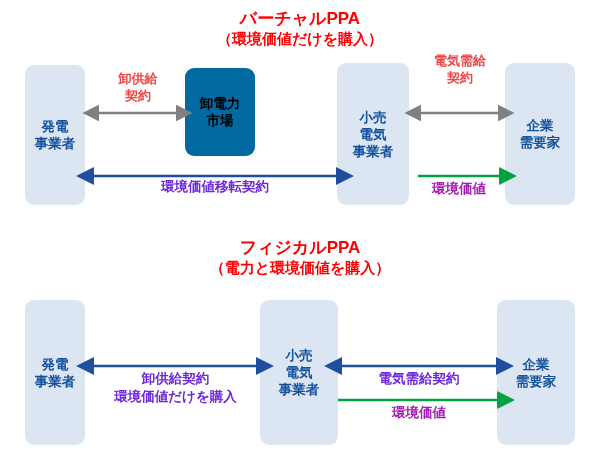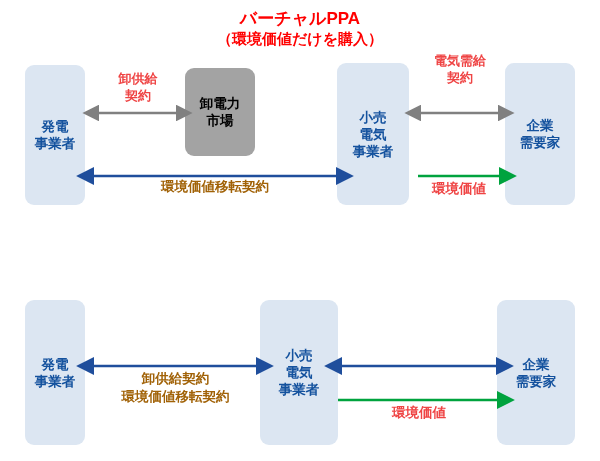--- a/index.html
+++ b/index.html
@@ -52,21 +52,21 @@
     font-weight: bold;
     font-size: 13.5px;
     line-height: 17px;
     white-space: pre-line;
   }
   .box.blue {
     background: #dce6f2;
     color: #14529e;
   }
   .box.gray {
-    background: #a3a3a3;
+    background: #0369a1;
     color: #000000;
   }
 
   
   #box-generator-top   { left: 25px;  top: 65px;  width: 60px;  height: 140px; }
   #box-market-top      { left: 185px; top: 68px;  width: 70px;  height: 88px; }
   #box-retailer-top    { left: 337px; top: 63px;  width: 72px;  height: 142px; }
   #box-corporate-top   { left: 505px; top: 63px;  width: 70px;  height: 142px; }
 
   
@@ -82,22 +82,22 @@
   .arrow svg { display: block; overflow: visible; }
 
   
   .label {
     position: absolute;
     text-align: center;
     font-weight: bold;
     white-space: pre-line;
   }
   .label.black { color: #ef4444; font-size: 13px; line-height: 17px; }
-  .label.blue  { color: #a16207; font-size: 13.5px; line-height: 18px; }
-  .label.green { color: #ef4444; font-size: 13.5px; line-height: 18px; }
+  .label.blue  { color: #6d28d9; font-size: 13.5px; line-height: 18px; }
+  .label.green { color: #a21caf; font-size: 13.5px; line-height: 18px; }
 
   
   #label-wholesale-supply-top  { left: 92px;  top: 70px;  width: 92px; }
   #label-power-demand-top      { left: 414px; top: 52px;  width: 92px; }
   #label-env-transfer-top      { left: 92px;  top: 178px; width: 246px; }
   #label-env-value-top         { left: 412px; top: 180px; width: 94px; }
 
   #label-bottom-left           { left: 92px;  top: 370px; width: 167px; }
   #label-power-demand-bottom   { left: 340px; top: 370px; width: 158px; }
   #label-env-value-bottom      { left: 340px; top: 404px; width: 158px; }
@@ -169,44 +169,49 @@
       <defs>
         <marker id="green-r" markerWidth="7" markerHeight="7" refX="0.5" refY="3.5" orient="auto">
           <path d="M0,0 L7,3.5 L0,7 Z" fill="#00a33e"></path>
         </marker>
       </defs>
       <line x1="6" y1="7" x2="88" y2="7" stroke="#00a33e" stroke-width="2.6" marker-end="url(#green-r)"></line>
     </svg>
   </div>
   <div class="label green" id="label-env-value-top">環境価値</div>
 
+  <div class="title" id="title-physical">
+    <span>フィジカルPPA</span>
+    <span class="sub">（電力と環境価値を購入）</span>
+  </div>
 
   <div class="box blue" id="box-generator-bottom">発電
 事業者</div>
 
   <div class="box blue" id="box-retailer-bottom">小売
 電気
 事業者</div>
 
   <div class="box blue" id="box-corporate-bottom">企業
 需要家</div>
 
   <div class="arrow" style="left:84px; top:359px; width:182px;">
     <svg width="182" height="14" viewBox="0 0 182 14">
       <line x1="9" y1="7" x2="173" y2="7" stroke="#1f4e9c" stroke-width="2.6" marker-start="url(#blue-l)" marker-end="url(#blue-r)"></line>
     </svg>
   </div>
   <div class="label blue" id="label-bottom-left">卸供給契約
-環境価値移転契約</div>
+環境価値だけを購入</div>
 
   <div class="arrow" style="left:332px; top:359px; width:174px;">
     <svg width="174" height="14" viewBox="0 0 174 14">
       <line x1="9" y1="7" x2="165" y2="7" stroke="#1f4e9c" stroke-width="2.6" marker-start="url(#blue-l)" marker-end="url(#blue-r)"></line>
     </svg>
   </div>
+  <div class="label blue" id="label-power-demand-bottom">電気需給契約</div>
 
   <div class="arrow" style="left:332px; top:393px; width:174px;">
     <svg width="174" height="14" viewBox="0 0 174 14">
       <line x1="6" y1="7" x2="166" y2="7" stroke="#00a33e" stroke-width="2.6" marker-end="url(#green-r)"></line>
     </svg>
   </div>
   <div class="label green" id="label-env-value-bottom">環境価値</div>
 
 </div>
 

